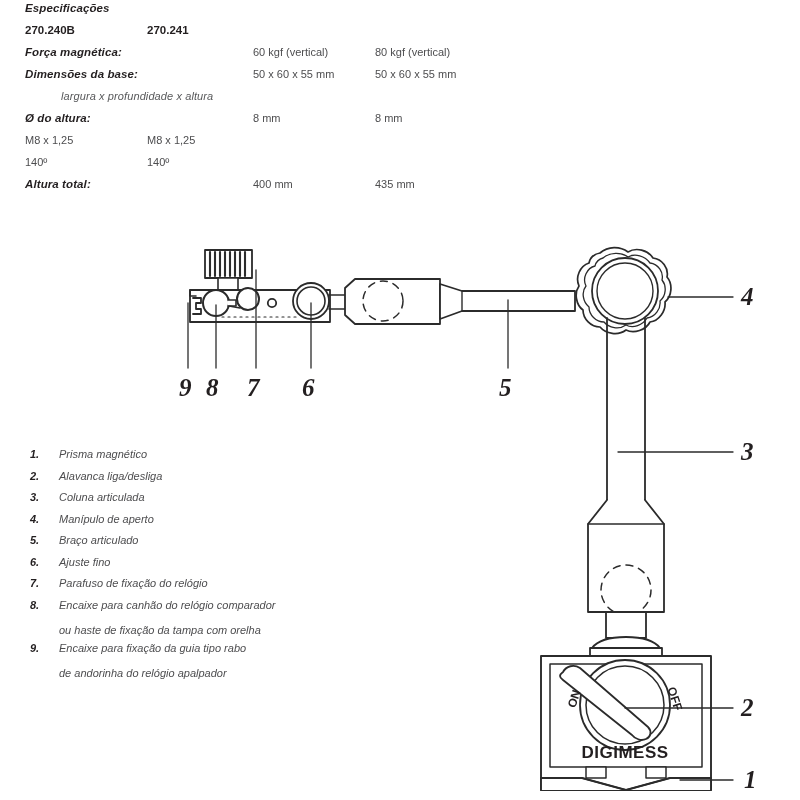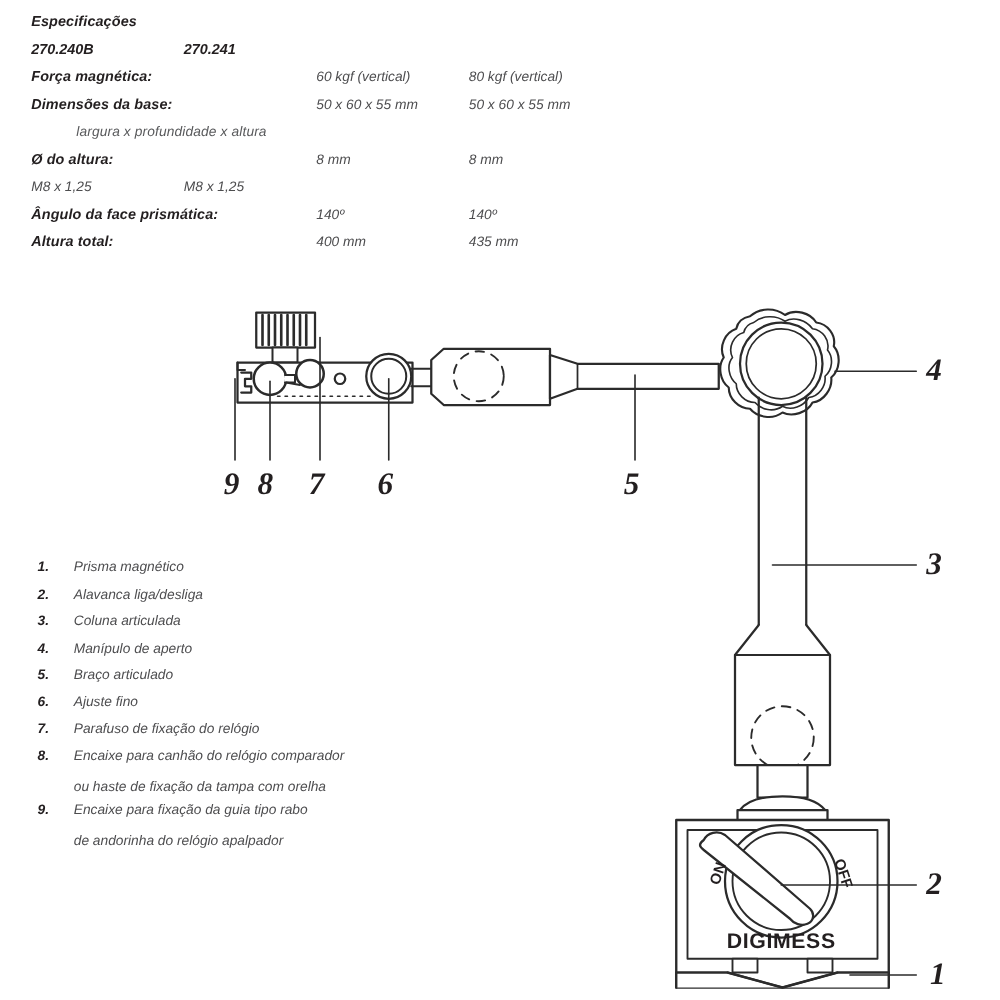--- a/index.html
+++ b/index.html
@@ -9,21 +9,21 @@
     background:#ffffff;
     font-family:"Liberation Sans", sans-serif;
     color:#231f20;
     position:relative;
     overflow:hidden;
   }
   .page{position:absolute;inset:0;}
 
   
   .spec{
-    position:absolute;left:25px;top:12px;width:520px;
+    position:absolute;left:25px;top:2px;width:520px;
   }
   .spec-row{
     display:flex;align-items:baseline;
     height:22px;
   }
   .spec-label{
     width:228px;
     font-size:11.5px;
     font-weight:bold;
     font-style:italic;
@@ -32,21 +32,20 @@
   }
   .spec-label.note{
     font-weight:normal;
     color:#58595b;
     font-size:11px;
     margin-left:36px;
   }
   .spec-val{
     width:122px;
     font-size:11px;
-    font-style:italic;
     color:#4d4d4f;
   }
   .spec-val.model{
     font-weight:bold;
     color:#231f20;
     font-size:11.5px;
   }
 
   
   .legend{
@@ -135,21 +134,20 @@
       <div class="spec-val">8 mm</div>
       <div class="spec-val">8 mm</div>
     </div>
 
     <div class="spec-row">
       <div class="spec-val">M8 x 1,25</div>
       <div class="spec-val">M8 x 1,25</div>
     </div>
 
     <div class="spec-row">
-      <div class="spec-label">Ângulo da face prismática:</div>
       <div class="spec-val">140º</div>
       <div class="spec-val">140º</div>
     </div>
 
     <div class="spec-row">
       <div class="spec-label">Altura total:</div>
       <div class="spec-val">400 mm</div>
       <div class="spec-val">435 mm</div>
     </div>
   </div>

